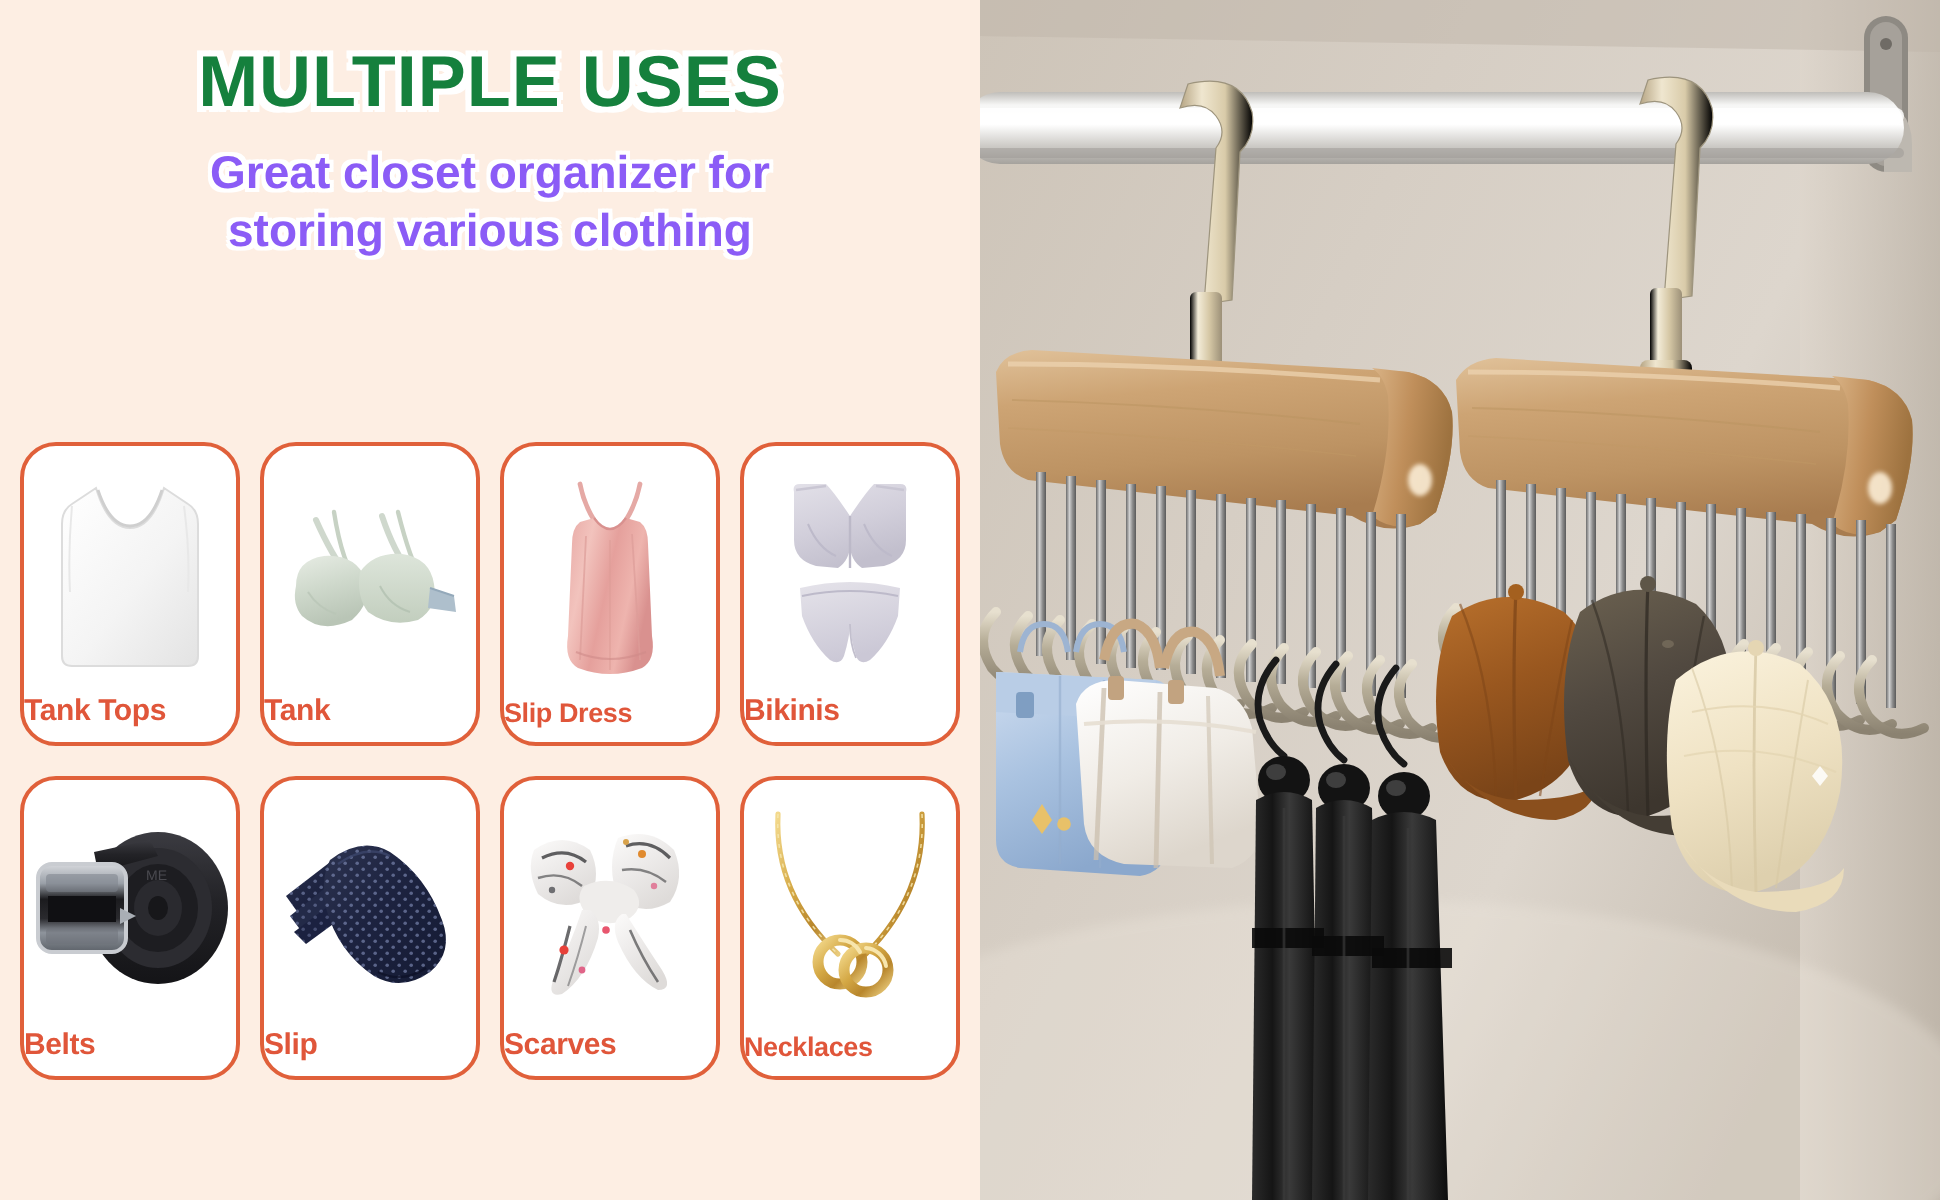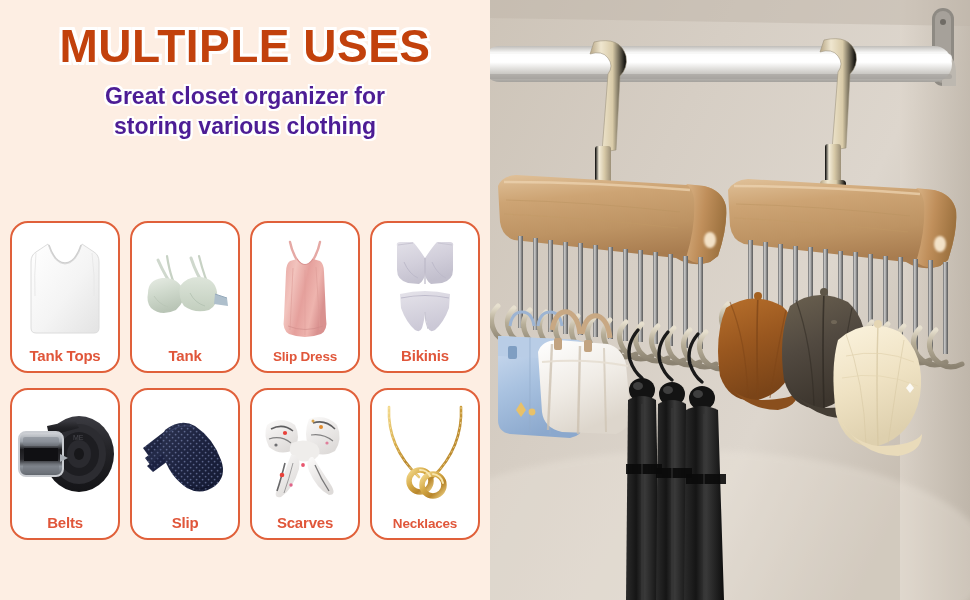--- a/index.html
+++ b/index.html
@@ -18,35 +18,35 @@
 
   
   .left-panel {
     position: relative;
     width: 490px; height: 600px;
     background: #fdeee3;
     flex: 0 0 490px;
   }
   .headline-block { padding: 22px 0 0 0; text-align: center; }
   .headline {
-    font-size: 46px;
+    font-size: 36px;
     font-weight: 900;
     letter-spacing: 0.5px;
-    color: #c2410c;
+    color: #15803d;
     line-height: 1.05;
     text-shadow:
       2px 0 0 #fff, -2px 0 0 #fff, 0 2px 0 #fff, 0 -2px 0 #fff,
       2px 2px 0 #fff, -2px 2px 0 #fff, 2px -2px 0 #fff, -2px -2px 0 #fff,
       3px 3px 0 #fff, -3px 3px 0 #fff, 3px -3px 0 #fff, -3px -3px 0 #fff;
   }
   .subheadline {
     margin-top: 12px;
     font-size: 23px;
     font-weight: 700;
-    color: #4c1d95;
+    color: #8b5cf6;
     line-height: 1.28;
     text-shadow:
       2px 0 0 #fff, -2px 0 0 #fff, 0 2px 0 #fff, 0 -2px 0 #fff,
       2px 2px 0 #fff, -2px 2px 0 #fff, 2px -2px 0 #fff, -2px -2px 0 #fff;
   }
   .subheadline .line { display: block; }
 
   .grid {
     position: absolute;
     left: 10px; top: 221px;
@@ -56,21 +56,20 @@
     grid-template-rows: 152px 152px;
     gap: 15px 10px;
   }
   .card {
     background: #ffffff;
     border: 2px solid #e0603a;
     border-radius: 18px;
     position: relative;
     display: flex;
     flex-direction: column;
-    align-items: center;
     justify-content: flex-start;
     overflow: hidden;
   }
   .card-art {
     flex: 1 1 auto;
     width: 100%;
     display: flex;
     align-items: center;
     justify-content: center;
     padding-top: 6px;

